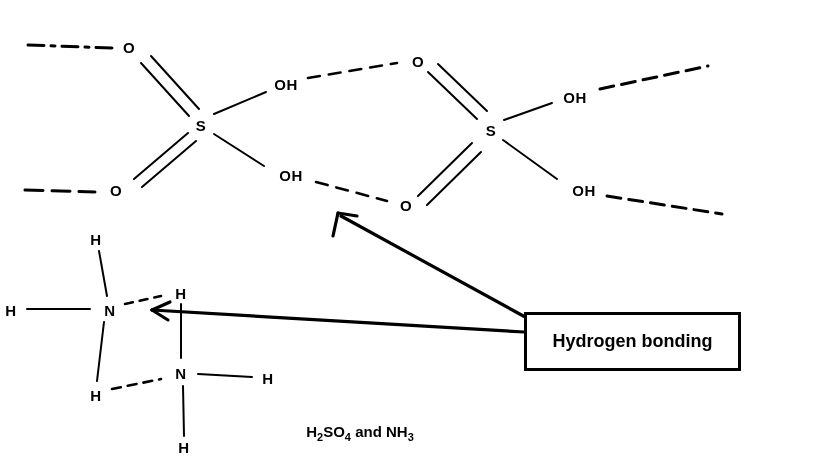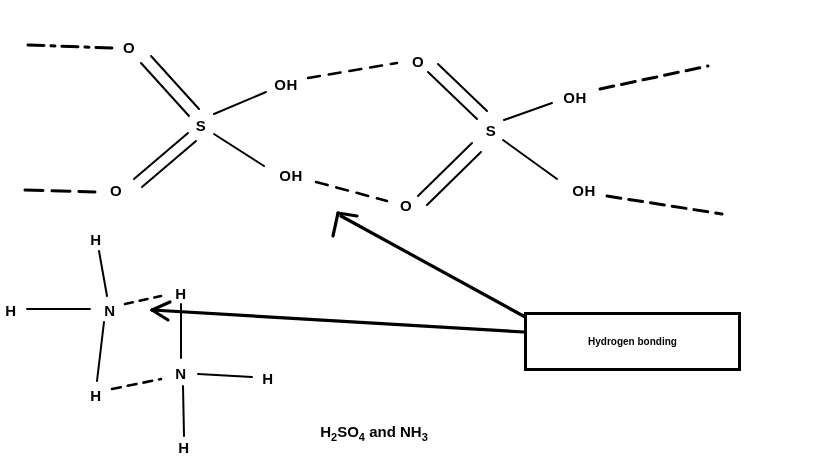--- a/index.html
+++ b/index.html
@@ -22,30 +22,29 @@
   }
   .bond{stroke:#000;stroke-width:2;stroke-linecap:round;}
   .hbond{stroke:#000;stroke-width:2.6;stroke-linecap:round;}
   .edge{stroke:#000;stroke-width:3;stroke-linecap:round;}
   .arrow{stroke:#000;stroke-width:3.2;stroke-linecap:round;fill:none;}
   #hb-box{
     position:absolute;
     left:524px;top:312px;width:211px;height:53px;
     border:3px solid #000;
     display:flex;align-items:center;justify-content:center;
-    font-weight:bold;font-size:10px;color:#000;
+    font-weight:bold;font-size:18px;color:#000;
     background:#fff;
   }
   #caption{
     position:absolute;
     left:360px;top:433px;
     transform:translate(-50%,-50%);
     font-weight:bold;font-size:15px;color:#000;
     white-space:nowrap;
-    margin-left:14px;
   }
   #caption sub{font-size:11px;}
 </style>
 </head>
 <body>
 
 <div id="canvas">
 
   <svg id="wires" width="832" height="462" viewBox="0 0 832 462">
 

